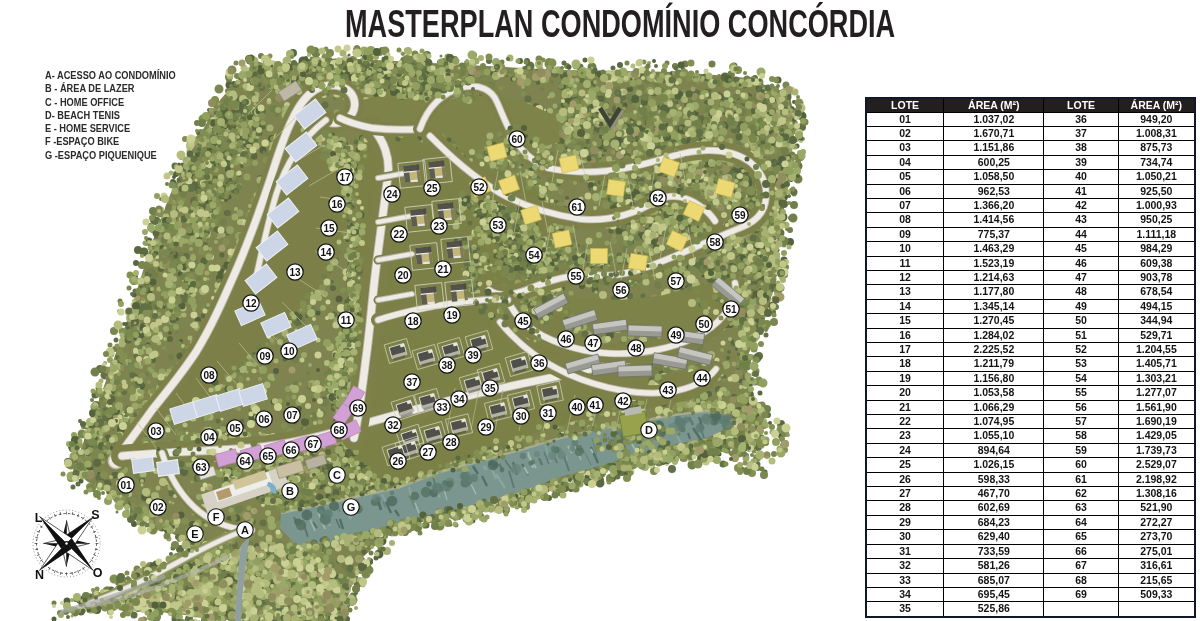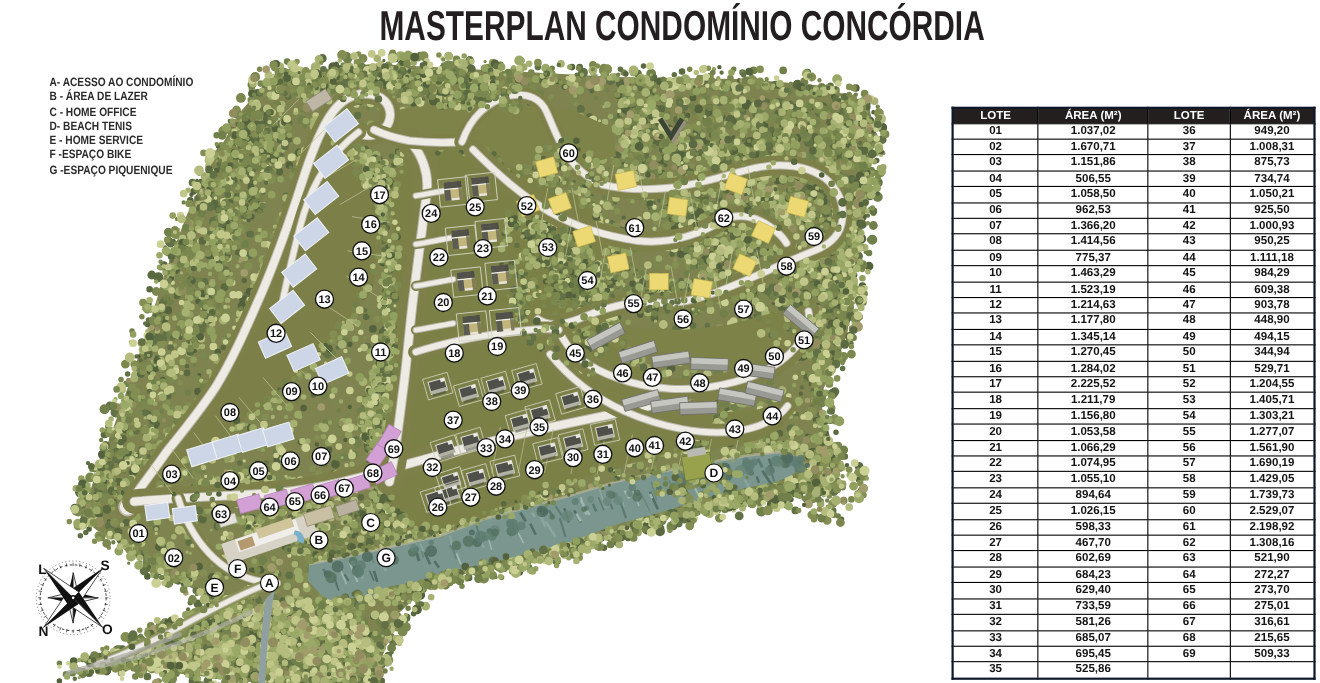--- a/index.html
+++ b/index.html
@@ -1132,21 +1132,21 @@
         <td>1.008,31</td>
       </tr>
       <tr>
         <td>03</td>
         <td>1.151,86</td>
         <td>38</td>
         <td>875,73</td>
       </tr>
       <tr>
         <td>04</td>
-        <td>506,55</td>
+        <td>600,25</td>
         <td>39</td>
         <td>734,74</td>
       </tr>
       <tr>
         <td>05</td>
         <td>1.058,50</td>
         <td>40</td>
         <td>1.050,21</td>
       </tr>
       <tr>
@@ -1188,21 +1188,21 @@
       <tr>
         <td>12</td>
         <td>1.214,63</td>
         <td>47</td>
         <td>903,78</td>
       </tr>
       <tr>
         <td>13</td>
         <td>1.177,80</td>
         <td>48</td>
-        <td>448,90</td>
+        <td>678,54</td>
       </tr>
       <tr>
         <td>14</td>
         <td>1.345,14</td>
         <td>49</td>
         <td>494,15</td>
       </tr>
       <tr>
         <td>15</td>
         <td>1.270,45</td>

